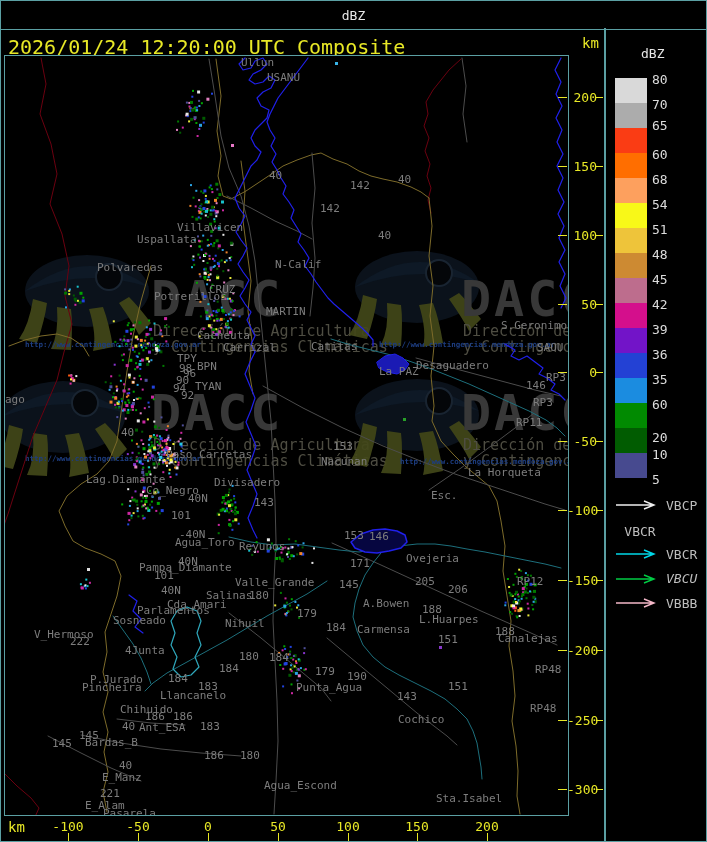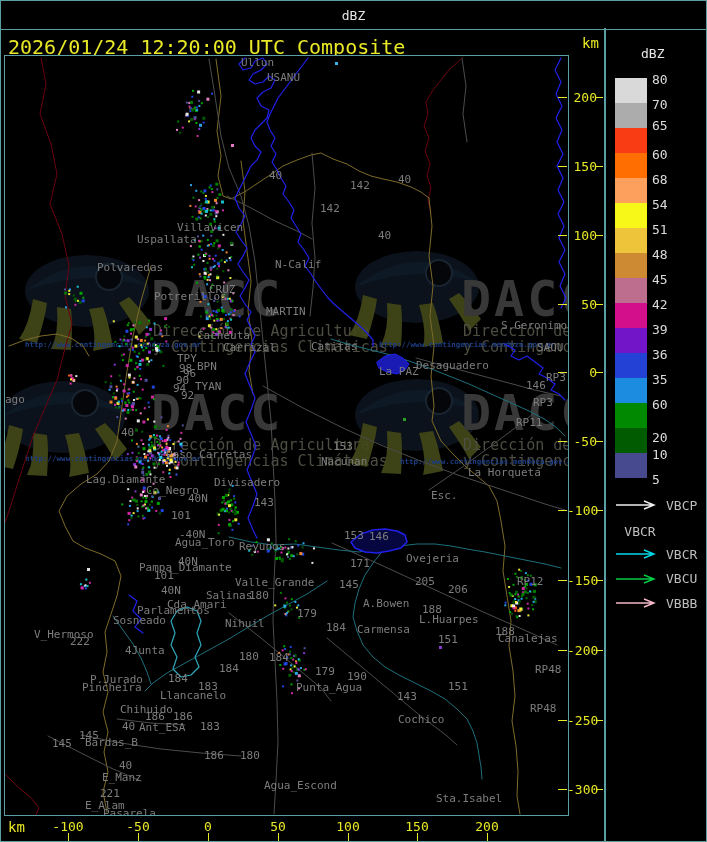--- a/index.html
+++ b/index.html
@@ -1246,21 +1246,21 @@
         <path d="M2,5 H39 M30,1 L40,5 L30,9" fill="none" stroke="#ff8c00" stroke-width="1.4"></path>
       </svg>
       <span class="legend-label">VBCR</span>
     </div>
     <div class="legend-row" style="top: 548px;">
       <svg width="44" height="10" viewBox="0 0 44 10">
         <path d="M2,5 H39 M30,1 L40,5 L30,9" fill="none" stroke="#00d8e8" stroke-width="1.4"></path>
       </svg>
       <span class="legend-label">VBCR</span>
     </div>
-    <div class="legend-row" style="top: 572.5px;">
+    <div class="legend-row" style="top: 572.5px; font-style: italic;">
       <svg width="44" height="10" viewBox="0 0 44 10">
         <path d="M2,5 H39 M30,1 L40,5 L30,9" fill="none" stroke="#00cc44" stroke-width="1.4"></path>
       </svg>
       <span class="legend-label">VBCU</span>
     </div>
     <div class="legend-row" style="top: 597px;">
       <svg width="44" height="10" viewBox="0 0 44 10">
         <path d="M2,5 H39 M30,1 L40,5 L30,9" fill="none" stroke="#f4b8c8" stroke-width="1.4"></path>
       </svg>
       <span class="legend-label">VBBB</span>

